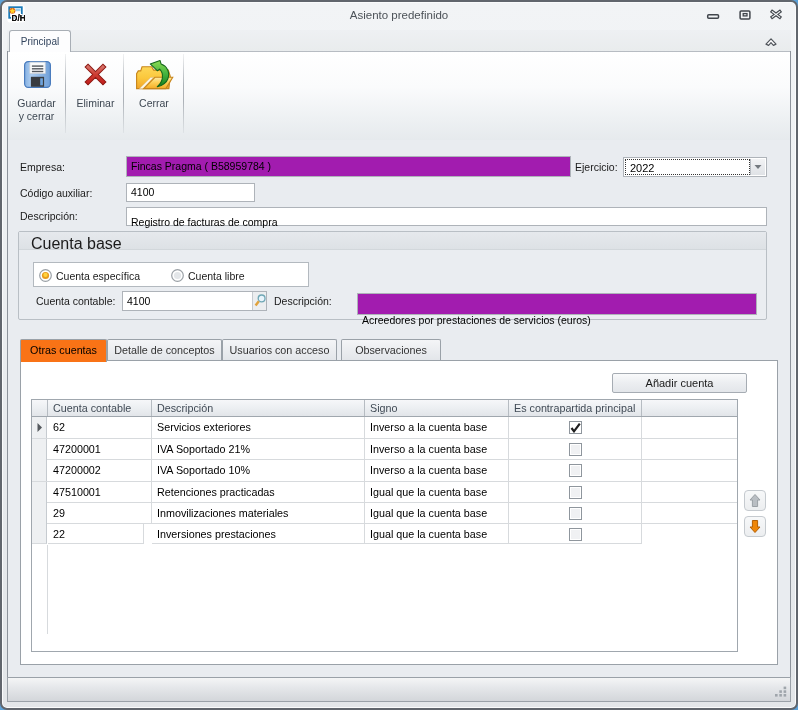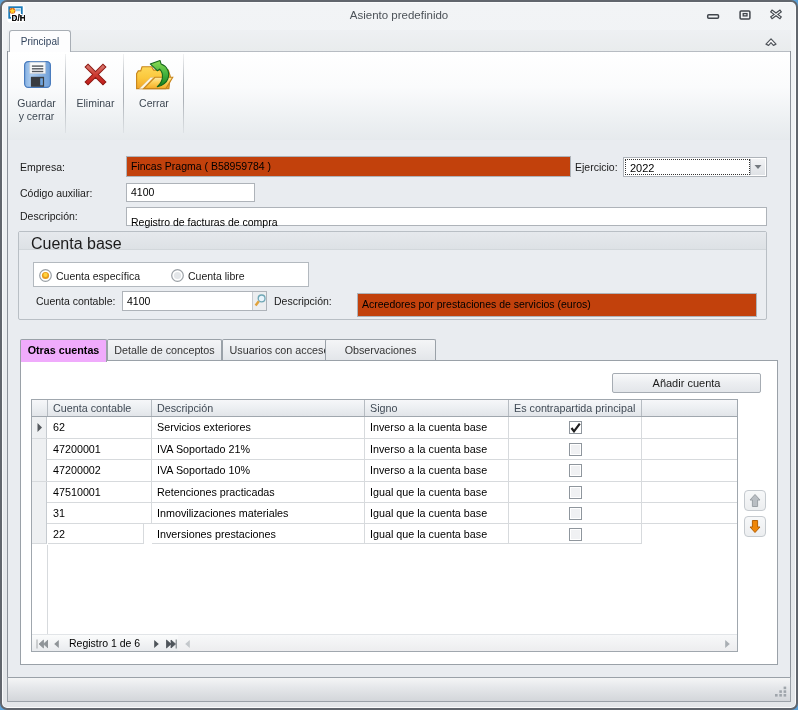--- a/index.html
+++ b/index.html
@@ -14,26 +14,26 @@
 
 .ptab{position:absolute;left:2px;top:0px;width:62px;height:22px;background:#fdfdfe;border:1px solid #a8aeb5;border-bottom:none;border-radius:3px 3px 0 0;font-size:10px;color:#33455e;text-align:center;line-height:21px;z-index:2;}
 .ribbon{position:absolute;left:0px;top:21px;width:783px;height:90px;background:linear-gradient(180deg,#ffffff 0%,#fafbfc 40%,#eef1f3 75%,#e6eaed 100%);border-bottom:1px solid #959ca4;border-top:1px solid #b7bcc2;}
 .rbtn{position:absolute;top:1px;height:85px;text-align:center;font-size:10.5px;color:#3d4752;}
 .rbtn .cap{position:absolute;left:0;right:0;top:44px;line-height:13px;}
 .rsep{position:absolute;top:2px;height:79px;width:1px;background:linear-gradient(180deg,rgba(160,166,173,.15),rgba(160,166,173,.85) 40%,rgba(160,166,173,.85) 60%,rgba(160,166,173,.15));}
 
 .form{position:absolute;left:0;top:110px;width:783px;height:537px;background:#e9ecf0;}
 .lbl{position:absolute;font-size:10.5px;color:#1a1a1a;white-space:nowrap;}
 .fld{position:absolute;background:#fff;border:1px solid #aeb3b9;font-size:10.5px;color:#000;padding:3px 0 0 4px;white-space:nowrap;}
-.fld.ro{background:#c2410c;}
+.fld.ro{background:#a21caf;}
 .grp{position:absolute;left:11px;top:91px;width:749px;height:89px;border:1px solid #b9bfc5;background:#eaedf1;border-radius:2px;}
 .grp .hdr{position:absolute;left:0;top:0;right:0;height:18px;background:linear-gradient(180deg,#e6e9ed,#dde1e5);border-bottom:1px solid #d2d7db;font-size:16px;color:#1a1a1a;padding:3px 0 0 12px;}
 
 .t2{position:absolute;height:22px;background:linear-gradient(180deg,#f4f5f7,#e2e5e9);border:1px solid #9aa1a8;border-bottom:none;border-radius:2px 2px 0 0;font-size:10.75px;color:#333;text-align:center;padding-top:4px;top:199px;}
-.t2.act{background:#f0abfc;height:23px;z-index:3;color:#000;font-weight:bold;}
+.t2.act{background:#f97316;height:23px;z-index:3;color:#000;}
 .page{position:absolute;left:13px;top:220px;width:758px;height:305px;background:#fff;border:1px solid #9aa1a8;}
 .btn{position:absolute;border:1px solid #a6acb3;border-radius:2px;background:linear-gradient(180deg,#f9fafb,#eceef1 50%,#e3e6ea 100%);font-size:11px;color:#1a1a1a;text-align:center;}
 
 .grid{position:absolute;left:10px;top:38px;width:707px;height:253px;border:1px solid #a0a7ae;background:#fff;}
 .ghead{position:absolute;left:0;top:0;width:705px;height:17px;background:linear-gradient(180deg,#f6f7f9 0%,#eceff2 50%,#e2e5e9 100%);border-bottom:1px solid #a0a7ae;}
 .gh{position:absolute;top:0;height:16px;font-size:10.75px;color:#404a55;padding:2px 0 0 5px;border-right:1px solid #b6bcc2;}
 .grow{position:absolute;left:0;width:705px;height:22px;border-bottom:1px solid #d7dadd;}
 .gc{position:absolute;top:0;height:21px;font-size:10.75px;color:#000;padding:4px 0 0 5px;border-right:1px solid #d7dadd;}
 .gind{position:absolute;left:0;top:0;width:15px;height:21px;background:#eef0f2;border-right:1px solid #c6cbd0;}
 .cb{position:absolute;width:13px;height:13px;border:1px solid #8f969d;background:#f0f1f3;box-shadow:inset 0 0 0 1px #fff;}
@@ -172,29 +172,29 @@
       <div class="lbl" style="left:17px;top:63px;">Cuenta contable:</div>
       <div class="fld" style="left:103px;top:59px;width:145px;height:20px;">4100
         <div style="position:absolute;right:0;top:0;width:14px;height:18px;background:#eceef0;border-left:1px solid #c6cbd0;">
           <svg width="14" height="18" viewBox="0 0 14 18">
               <circle cx="8.6" cy="6.4" r="3.4" fill="#e8f4fc" stroke="#6fa7b5" stroke-width="1.3"></circle>
               <path d="M5.8 9.2 L2.6 13.4" stroke="#e0a23c" stroke-width="2.4"></path>
             </svg>
         </div>
       </div>
       <div class="lbl" style="left:255px;top:63px;">Descripción:</div>
-      <div class="fld ro" style="left:338px;top:61px;width:400px;height:24px;padding-top:4px;">Acreedores por prestaciones de servicios (euros)</div>
+      <div class="fld ro" style="left:338px;top:61px;width:400px;height:18px;padding-top:20px;">Acreedores por prestaciones de servicios (euros)</div>
     </div>
 
     <div class="t2 act" style="left:13px;width:87px;">Otras cuentas</div>
     <div class="t2" style="left:100px;width:115px;">Detalle de conceptos</div>
     <div class="t2" style="left:215px;width:115px;">Usuarios con acceso</div>
-    <div class="t2" style="left:318px;width:111px;">Observaciones</div>
+    <div class="t2" style="left:334px;width:100px;">Observaciones</div>
     <div class="page">
-      <div class="btn" style="left:591px;top:12px;width:149px;height:20px;padding-top:3px;">Añadir cuenta</div>
+      <div class="btn" style="left:591px;top:12px;width:135px;height:20px;padding-top:3px;">Añadir cuenta</div>
       <div class="grid">
         <div class="ghead">
           <div class="gh" style="left:0;width:16px;padding:0;"></div>
           <div class="gh" style="left:16px;width:104px;">Cuenta contable</div>
           <div class="gh" style="left:120px;width:213px;">Descripción</div>
           <div class="gh" style="left:333px;width:144px;">Signo</div>
           <div class="gh" style="left:477px;width:133px;">Es contrapartida principal</div>
           <div class="gh" style="left:610px;width:95px;border-right:none;"></div>
         </div>
         <div class="grow" style="top:17px;height:22px;">
@@ -232,58 +232,35 @@
         <div class="grow" style="top:82px;height:21px;">
           <div class="gind"></div>
           <div class="gc" style="left:16px;width:104px;">47510001</div>
           <div class="gc" style="left:120px;width:213px;">Retenciones practicadas</div>
           <div class="gc" style="left:333px;width:144px;">Igual que la cuenta base</div>
           <div class="gc" style="left:477px;width:133px;"></div>
           <div class="cb" style="left:537px;top:4px;"></div>
         </div>
         <div class="grow" style="top:103px;height:21px;">
           <div class="gind"></div>
-          <div class="gc" style="left:16px;width:104px;">31</div>
+          <div class="gc" style="left:16px;width:104px;">29</div>
           <div class="gc" style="left:120px;width:213px;">Inmovilizaciones materiales</div>
           <div class="gc" style="left:333px;width:144px;">Igual que la cuenta base</div>
           <div class="gc" style="left:477px;width:133px;"></div>
           <div class="cb" style="left:537px;top:4px;"></div>
         </div>
         <div class="grow" style="top:124px;border-bottom-width:0;height:21px;">
           <div class="gind" style="height:20px;border-bottom:1px solid #d7dadd;"></div>
           <div class="gc" style="left:16px;width:96px;height:20px;border-bottom:1px solid #d7dadd;">22</div>
           <div class="gc" style="left:120px;width:213px;height:20px;border-bottom:1px solid #d7dadd;">Inversiones prestaciones</div>
           <div class="gc" style="left:333px;width:144px;height:20px;border-bottom:1px solid #d7dadd;">Igual que la cuenta base</div>
           <div class="gc" style="left:477px;width:133px;height:20px;border-bottom:1px solid #d7dadd;"></div>
           <div class="cb" style="left:537px;top:4px;"></div>
         </div>
         <div style="position:absolute;left:15px;top:145px;width:1px;height:89px;background:#d7dadd;"></div>
-        <div class="navbar">
-          <svg class="abs" style="left:4px;top:4px" width="12" height="10">
-              <path d="M1 0.5 v9 M7.5 1 v8 L3 5 z M12 1 v8 L7.5 5 z" fill="#8f9498" stroke="#8f9498" stroke-width="0.8"></path>
-            </svg>
-          <svg class="abs" style="left:21px;top:4px" width="7" height="10">
-              <path d="M5.8 1 v8 L1.2 5 z" fill="#8f9498"></path>
-            </svg>
-          <div class="lbl" style="left:37px;top:2px;font-size:10.5px;color:#000;">Registro 1 de 6</div>
-          <svg class="abs" style="left:121px;top:4px" width="7" height="10">
-              <path d="M1.2 1 v8 L5.8 5 z" fill="#4e545a"></path>
-            </svg>
-          <svg class="abs" style="left:134px;top:4px" width="11" height="10">
-              <path d="M0.5 1 v8 L5 5 z M5 1 v8 L9.5 5 z M10.2 0.5 v9" fill="#4e545a" stroke="#4e545a" stroke-width="0.8"></path>
-            </svg>
-          <div class="nav-sb">
-            <svg class="abs" style="left:6px;top:4px" width="7" height="10">
-                <path d="M5.8 1 v8 L1.2 5 z" fill="#c3c7cb"></path>
-              </svg>
-            <svg class="abs" style="right:6px;top:4px" width="7" height="10">
-                <path d="M1.2 1 v8 L5.8 5 z" fill="#a9aeb3"></path>
-              </svg>
-          </div>
-        </div>
       </div>
     </div>
 
     <div class="sidebtn" style="left:737px;top:350px;">
       <svg width="20" height="19" viewBox="0 0 20 19">
           <path d="M10 3.5 L15 9 H12.6 V15.5 H7.4 V9 H5 z" fill="#b9bec3" stroke="#9aa0a5" stroke-width="1"></path>
         </svg>
     </div>
     <div class="sidebtn" style="left:737px;top:376px;">
       <svg width="20" height="19" viewBox="0 0 20 19">

